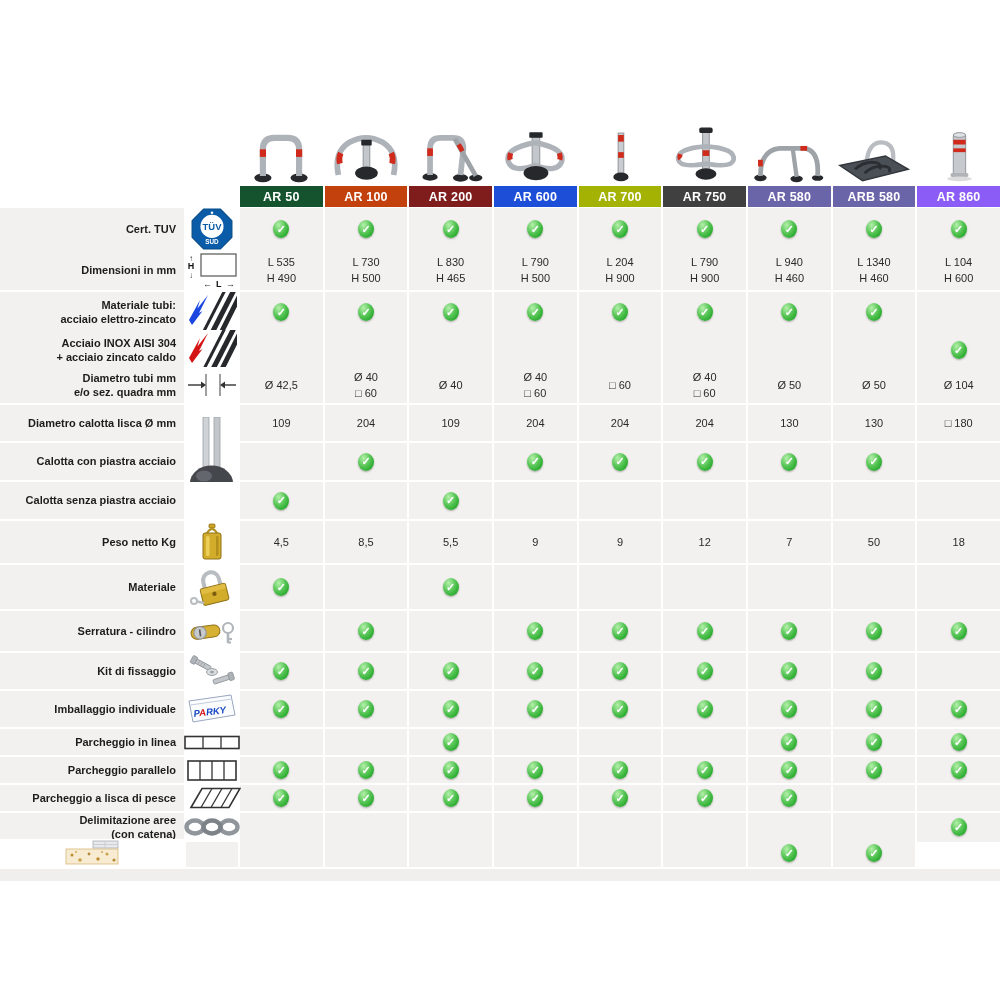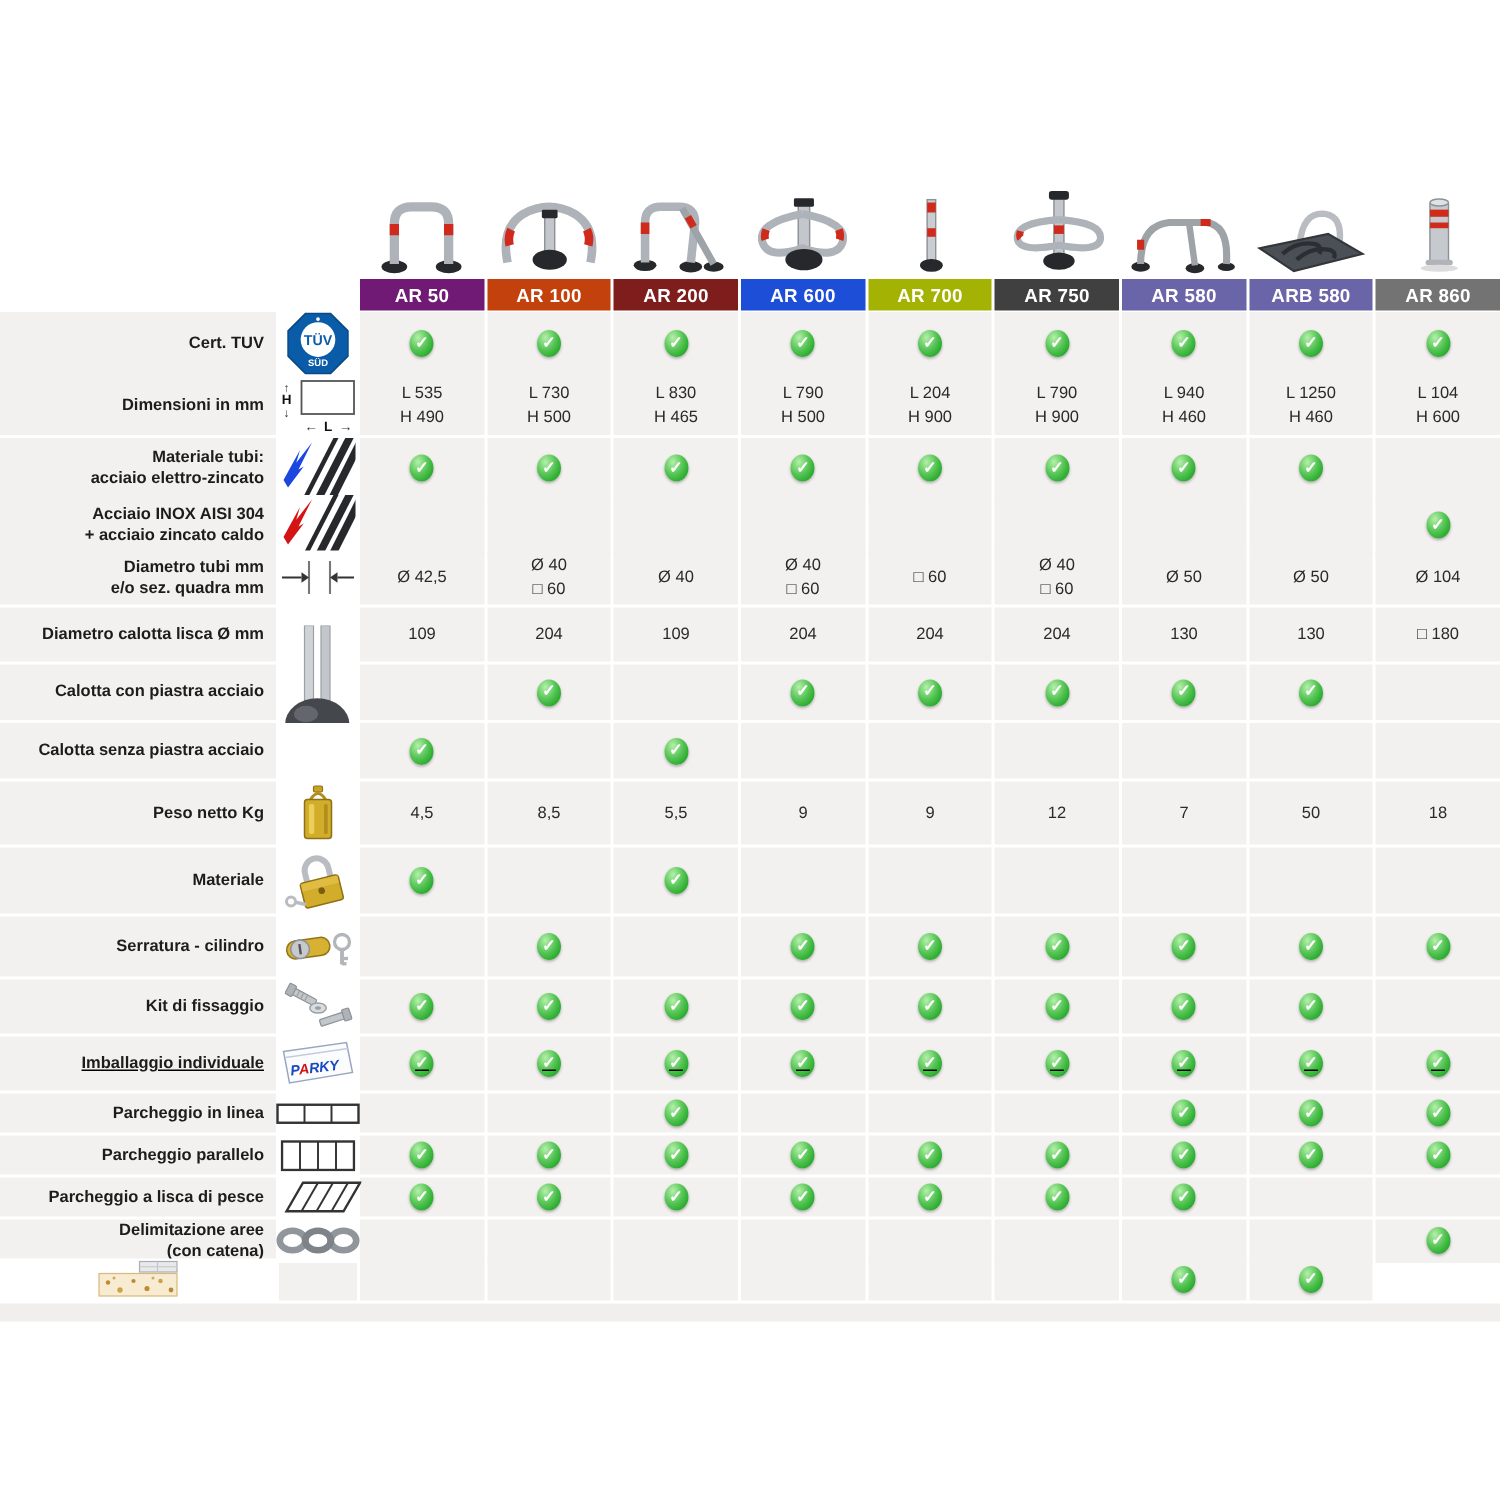--- a/index.html
+++ b/index.html
@@ -136,21 +136,21 @@
             <rect x="36" y="24" width="13" height="4" fill="#cf2a1b"></rect>
             <rect x="33" y="50" width="19" height="4" rx="2" fill="#b0b4b9"></rect>
             <ellipse cx="42.5" cy="56" rx="13" ry="2.5" fill="#dcdcdc"></ellipse>
           </svg>
         </span>
       </div>
     </div>
     <div class="grid hdr-row">
       <div class="blank"></div>
       <div class="blank"></div>
-      <div class="hdr" style="background: #701a75;">
+      <div class="hdr" style="background: #14532d;">
         <span>AR 50</span>
       </div>
       <div class="hdr" style="background: #c2410c;">
         <span>AR 100</span>
       </div>
       <div class="hdr" style="background: #7f1d1d;">
         <span>AR 200</span>
       </div>
       <div class="hdr" style="background: #1d4ed8;">
         <span>AR 600</span>
@@ -160,21 +160,21 @@
       </div>
       <div class="hdr" style="background: #404040;">
         <span>AR 750</span>
       </div>
       <div class="hdr" style="background: rgb(106, 101, 169);">
         <span>AR 580</span>
       </div>
       <div class="hdr" style="background: rgb(106, 101, 169);">
         <span>ARB 580</span>
       </div>
-      <div class="hdr" style="background: #737373;">
+      <div class="hdr" style="background: #8b5cf6;">
         <span>AR 860</span>
       </div>
     </div>
     <div class="grid row" style="height: 40px;">
       <div class="label-cell">
         <span class="lbl">Cert. TUV</span>
       </div>
       <div class="icon-cell">
         <span class="ricon">
           <svg width="42" height="42" viewBox="0 0 40 40">
@@ -253,21 +253,21 @@
       </div>
       <div class="cell">
         <span class="val">L 790
 H 900</span>
       </div>
       <div class="cell">
         <span class="val">L 940
 H 460</span>
       </div>
       <div class="cell">
-        <span class="val">L 1250
+        <span class="val">L 1340
 H 460</span>
       </div>
       <div class="cell">
         <span class="val">L 104
 H 600</span>
       </div>
     </div>
     <div class="grid row" style="height: 36px;">
       <div class="label-cell">
         <span class="lbl">Materiale tubi:
@@ -635,21 +635,21 @@
         <span class="check">✓</span>
       </div>
       <div class="cell">
         <span class="check">✓</span>
       </div>
       <div class="cell">
         <span class="check">✓</span>
       </div>
       <div class="cell"></div>
     </div>
-    <div class="grid row" style="height: 36px; text-decoration: underline;">
+    <div class="grid row" style="height: 36px;">
       <div class="label-cell">
         <span class="lbl">Imballaggio individuale</span>
       </div>
       <div class="icon-cell">
         <span class="ricon">
           <svg width="52" height="36" viewBox="0 0 52 36">
             <polygon points="3,10 45,4 49,24 7,31" fill="#fbfcfe" stroke="#9aa6c0" stroke-width="1"></polygon>
             <line x1="4.5" y1="14" x2="46" y2="8" stroke="#c3cbdd" stroke-width="1"></line>
             <text x="8" y="26" transform="rotate(-7 8 26)" font-size="9.5" font-weight="bold" font-style="italic" fill="#1747c2" font-family="Liberation Sans,sans-serif">P<tspan fill="#d41414">A</tspan>RKY</text>
           </svg>

